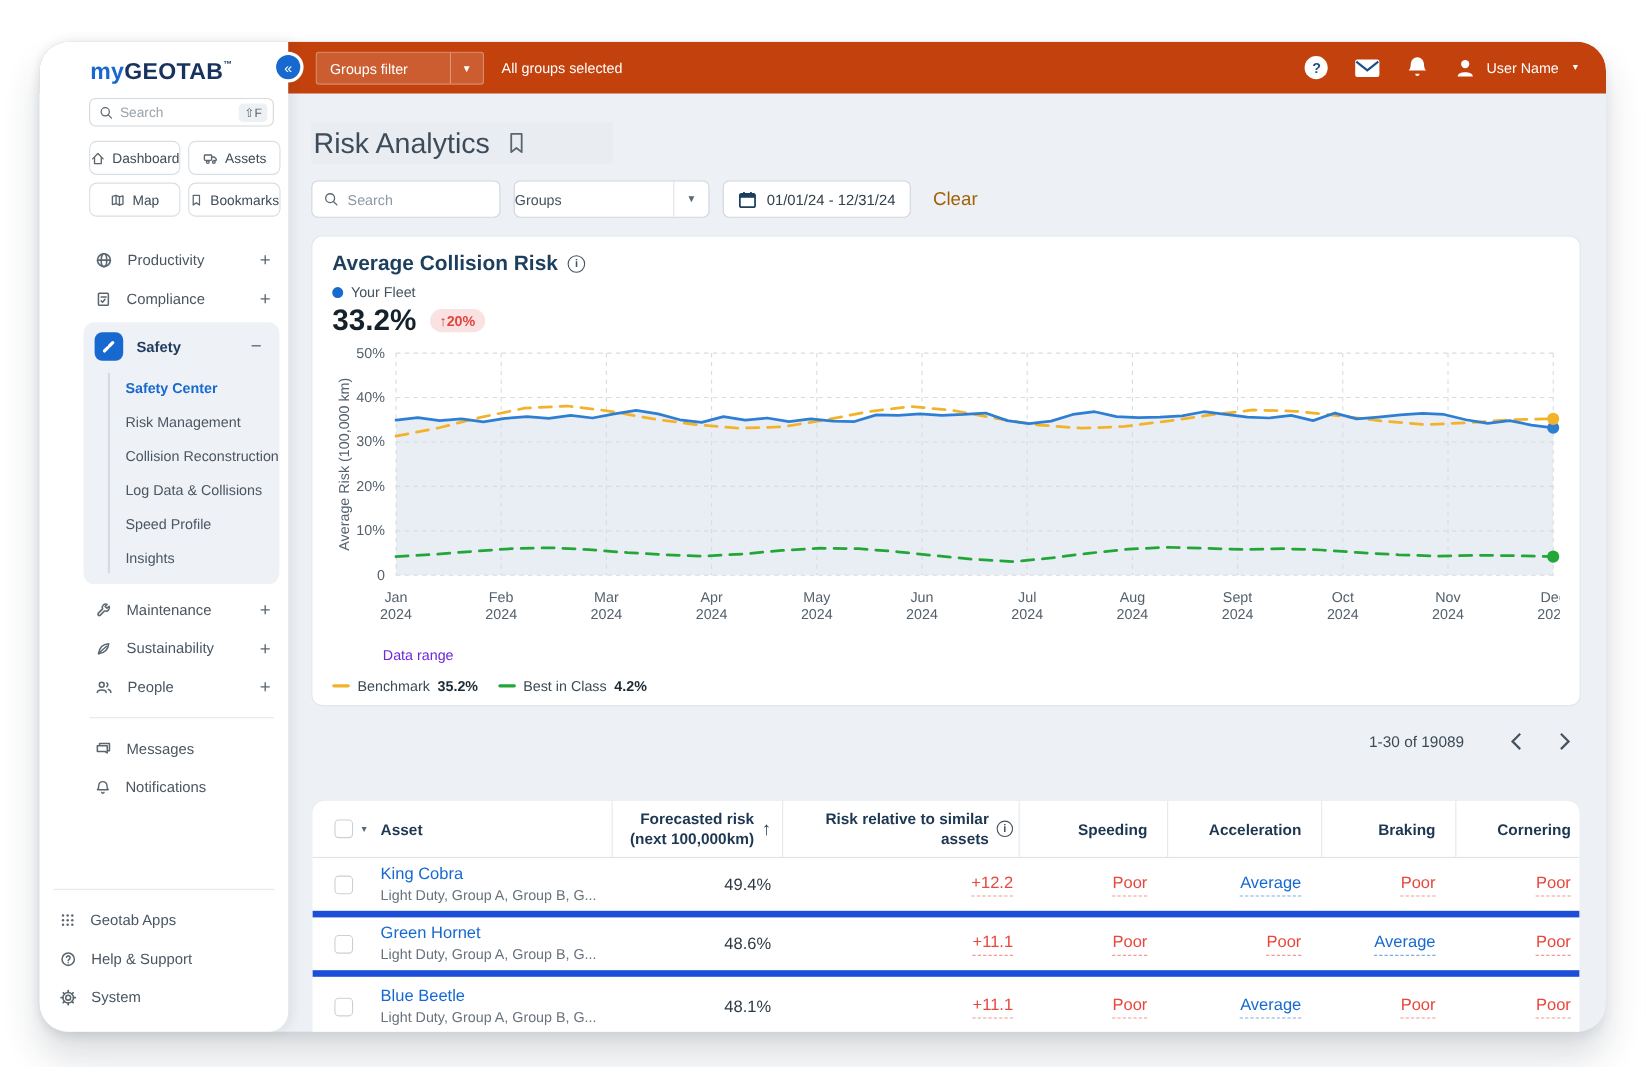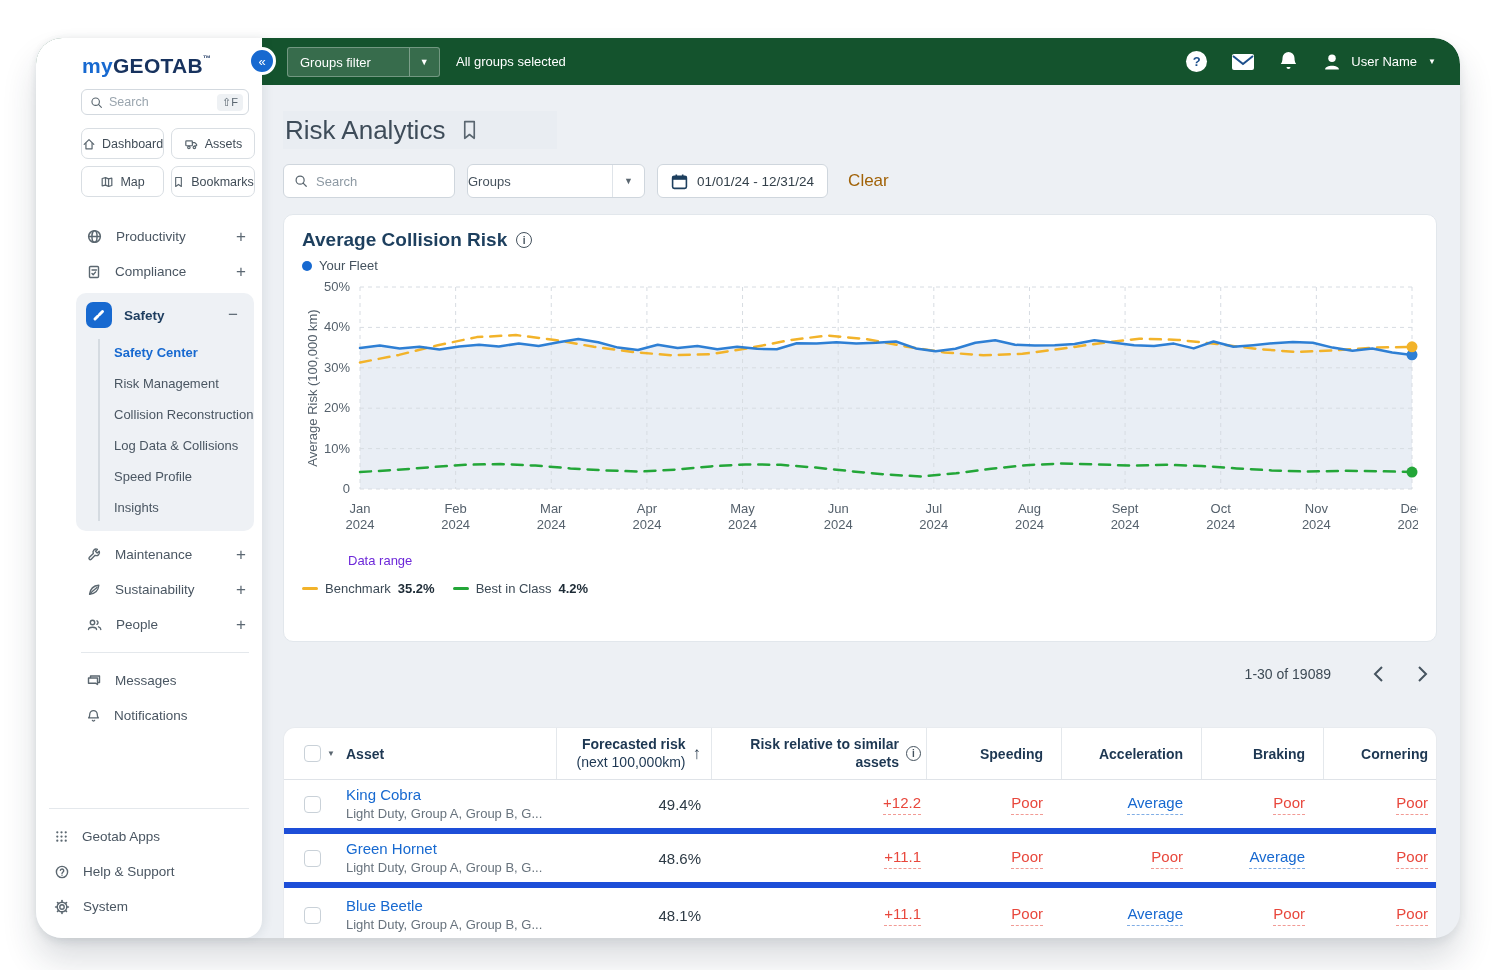--- a/index.html
+++ b/index.html
@@ -5,21 +5,21 @@
   * { box-sizing: border-box; margin: 0; padding: 0; }
   html,body { width:1496px; height:970px; background:#ffffff; font-family:"Liberation Sans","DejaVu Sans",sans-serif; overflow:hidden; }
   .canvas { position:relative; width:1496px; height:970px; }
 
   
   .window { position:absolute; left:36px; top:38px; width:1424px; height:900px;
     background:#edf0f4; border-radius:26px;
     box-shadow:0 22px 34px rgba(30,45,60,.16), 0 4px 10px rgba(30,45,60,.08); overflow:hidden; }
 
   
-  .topbar { position:absolute; left:0; top:0; right:0; height:47px; background:#14532d; border-radius:26px 26px 0 0;text-align:center; }
+  .topbar { position:absolute; left:0; top:0; right:0; height:47px; background:#c2410c; border-radius:26px 26px 0 0;text-align:center; }
   .groups-chip { position:absolute; left:251px; top:9px; height:30px; display:flex; align-items:stretch;
     background:rgba(255,255,255,.15); border:1px solid rgba(255,255,255,.30); border-radius:3px; color:#fff; font-size:13px; cursor:pointer; }
   .groups-chip .lbl { display:flex; align-items:center; padding:0 38px 0 12px; }
   .groups-chip .car { display:flex; align-items:center; padding:0 10px; border-left:1px solid rgba(255,255,255,.35); font-size:9px; }
   .allgroups { position:absolute; left:420px; top:0; height:47px; display:flex; align-items:center; color:#fff; font-size:13px; }
   .topbar-right { position:absolute; right:24px; top:0; height:47px; display:flex; align-items:center; gap:24px; }
   .tb-icon { display:flex; align-items:center; justify-content:center; cursor:pointer; }
   .help-circ { width:21px; height:21px; border-radius:50%; background:#fff; color:#1d4f8c; font-weight:bold; font-size:13px; display:flex; align-items:center; justify-content:center; }
   .userbox { display:flex; align-items:center; gap:9px; color:#fff; font-size:13px; cursor:pointer; }
   .userbox .caret { font-size:8px; margin-left:2px; }
@@ -90,21 +90,21 @@
 
   
   .table-card { margin-top:35px; width:1154px; background:#fff; border:1px solid #e8ebef; border-bottom:none; border-radius:12px 12px 0 0; overflow:hidden; }
   .thead, .trow { display:grid; grid-template-columns:62px 210px 155px 215px 135px 140px 122px 113px; align-items:center; }
   .thead { height:52px; color:#1d3752; font-size:14px; font-weight:bold; border-bottom:1px solid #dfe3e8; }
   .hc { display:flex; align-items:center; height:100%; }
   .hc.sep { border-left:1px solid #e4e8ec; }
   .hc.right { justify-content:flex-end; text-align:right; padding-right:18px; }
   .hc.pad6 { padding-right:10px; } .hc.pad8 { padding-right:8px; }
   .h-2line { line-height:1.25; text-align:right; }
-  .h-2line .sub { font-weight:normal; }
+  .h-2line .sub { font-weight:bold; }
   .checkcell { display:flex; align-items:center; gap:6px; padding-left:20px; }
   .checkbox { width:17px; height:17px; border:1px solid #c9d1d8; border-radius:4px; background:#fff; display:inline-block; cursor:pointer; }
   .hdr-caret { font-size:8px; color:#5a6670; cursor:pointer; }
   .sort-arrow { font-size:17px; color:#2d3f52; margin-left:7px; }
   .info-circ { width:16px; height:16px; border:1.4px solid #44525e; border-radius:50%; color:#44525e; font-size:10px; font-weight:bold; display:inline-flex; align-items:center; justify-content:center; flex:none; }
   .info-circ.sm { width:15px; height:15px; margin-left:7px; }
   .trow { height:54px; border-bottom:6px solid #1d4ed8; }
   .trow:last-child { border-bottom:none; }
   .cell { display:flex; align-items:center; height:100%; }
   .c-num { justify-content:flex-end; padding-right:18px; font-size:15px; color:#2d3a45; }
@@ -189,20 +189,24 @@
       </div>
 
       <div class="chart-card">
         <div class="cc-title">
           <span>Average Collision Risk</span>
           <span class="info-circ">i</span>
         </div>
         <div class="cc-fleet">
           <span class="cc-dot"></span>
           <span>Your Fleet</span>
+        </div>
+        <div class="cc-valrow">
+          <span class="cc-value">33.2%</span>
+          <span class="cc-delta">↑20%</span>
         </div>
         <svg id="risk-chart" style="margin-top:4px;" viewBox="0 0 1116 272" width="1116" height="272">
             <path d="M58.0,71.0 L77.8,68.6 L97.7,71.4 L117.5,69.8 L137.4,72.6 L157.2,69.4 L177.1,67.8 L196.9,69.4 L216.8,66.6 L236.6,69.0 L256.5,65.3 L276.3,62.1 L296.2,65.3 L316.0,70.6 L335.9,73.0 L355.7,67.8 L375.6,71.0 L395.4,69.0 L415.3,72.2 L435.1,69.8 L455.0,71.8 L474.8,72.2 L494.7,66.2 L514.5,66.6 L534.4,65.3 L554.2,66.6 L574.1,65.8 L593.9,64.5 L613.8,71.4 L633.6,74.2 L653.5,71.8 L673.3,65.8 L693.2,63.3 L713.0,67.8 L732.9,68.6 L752.7,68.2 L772.6,67.0 L792.4,63.3 L812.3,65.8 L832.1,68.2 L852.0,69.0 L871.8,66.6 L891.7,71.4 L911.5,64.5 L931.4,69.8 L951.2,68.2 L971.1,66.2 L990.9,64.9 L1010.8,65.8 L1030.6,70.6 L1050.5,73.8 L1070.3,71.4 L1090.2,75.4 L1110.0,77.9 L1110,212 L58,212 Z" fill="#e9eef5"></path>
             <line x1="58" y1="10" x2="1110" y2="10" stroke="#d7dce2" stroke-dasharray="4 4"></line>
             <line x1="58" y1="50.39999999999998" x2="1110" y2="50.39999999999998" stroke="#d7dce2" stroke-dasharray="4 4"></line>
             <line x1="58" y1="90.80000000000001" x2="1110" y2="90.80000000000001" stroke="#d7dce2" stroke-dasharray="4 4"></line>
             <line x1="58" y1="131.2" x2="1110" y2="131.2" stroke="#d7dce2" stroke-dasharray="4 4"></line>
             <line x1="58" y1="171.6" x2="1110" y2="171.6" stroke="#d7dce2" stroke-dasharray="4 4"></line>
             <line x1="58" y1="212" x2="1110" y2="212" stroke="#d7dce2" stroke-dasharray="4 4"></line>
             <line x1="58" y1="10" x2="58" y2="212" stroke="#d7dce2" stroke-dasharray="4 4"></line>

